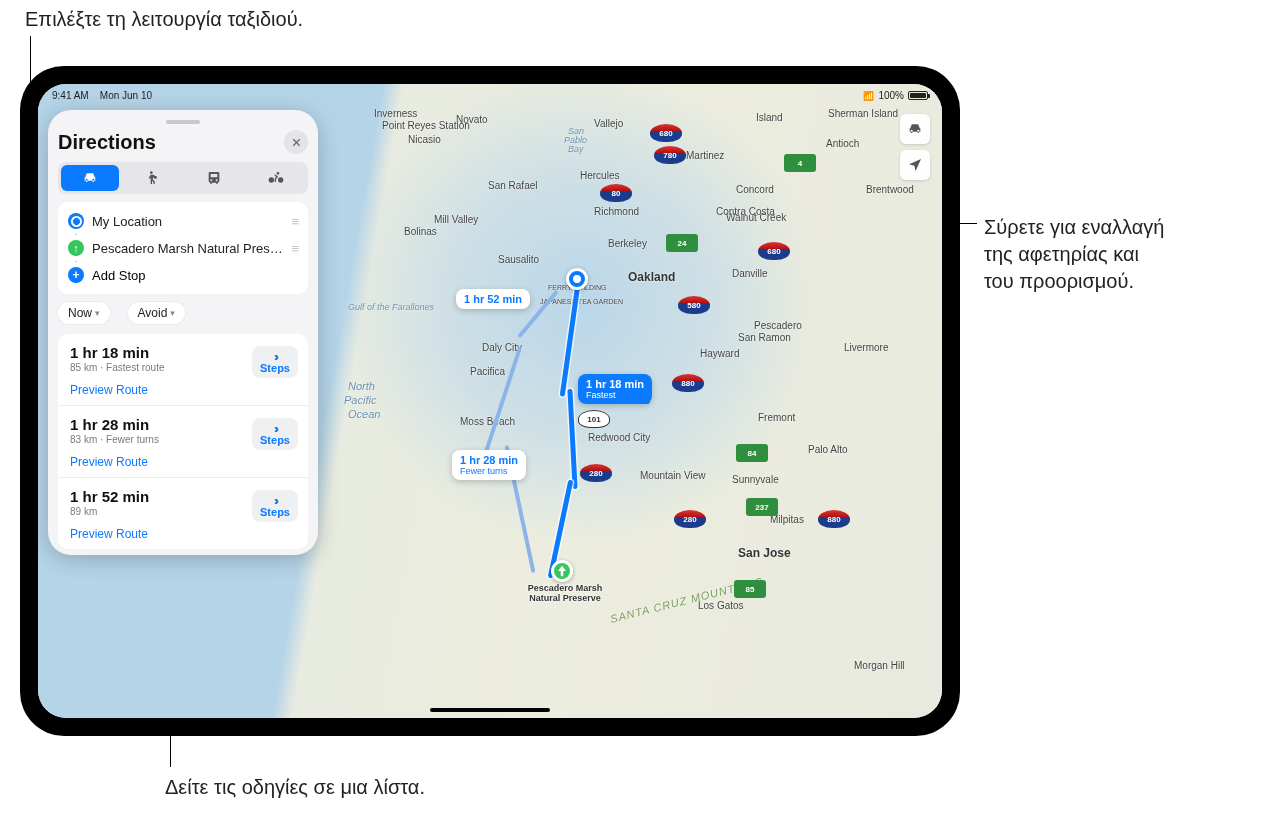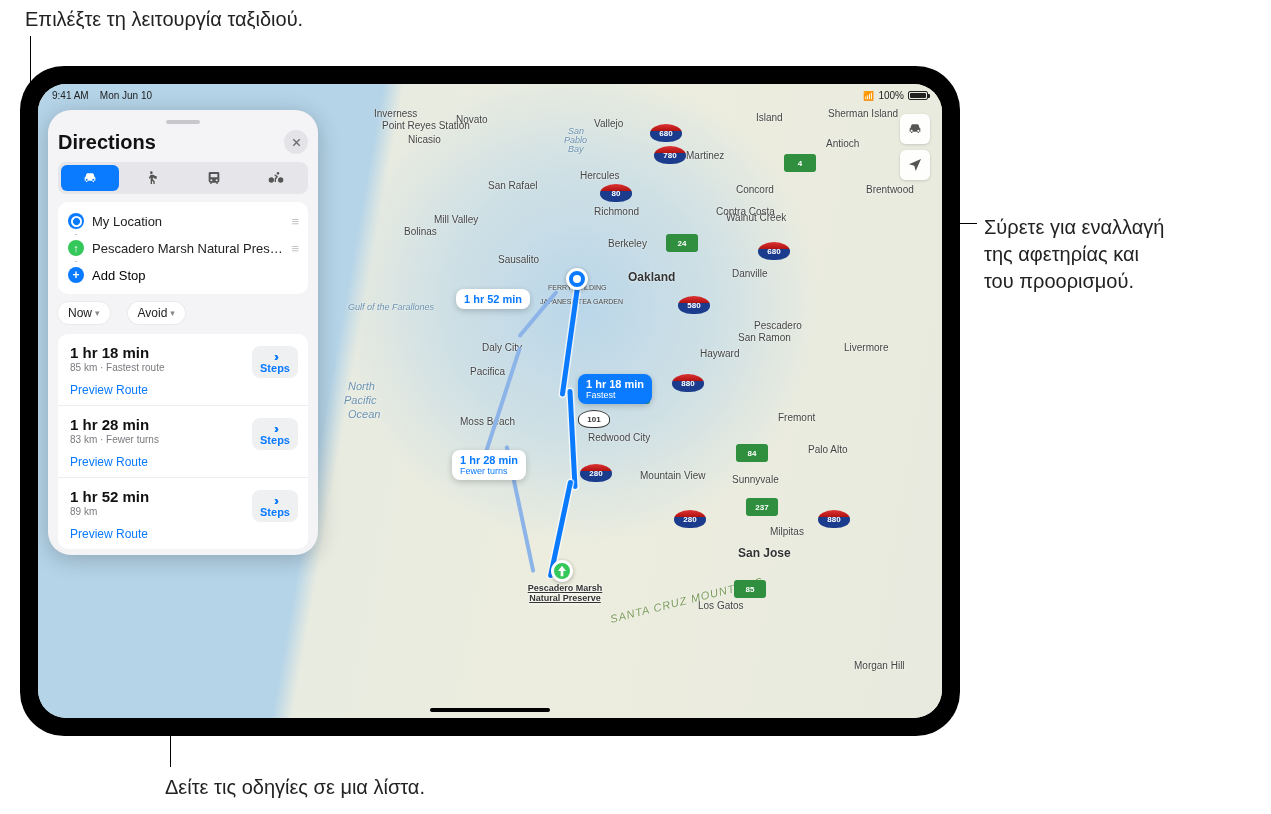--- a/index.html
+++ b/index.html
@@ -303,21 +303,20 @@
   .map-pin.end { background:#34c759; display:flex; align-items:center; justify-content:center; color:#fff;}
   .dest-label {
     position:absolute;
     font-size:9px;
     color:#333;
     font-weight:600;
     text-align:center;
     line-height:1.1;
     z-index:22;
     text-shadow: 0 0 3px #fff, 0 0 3px #fff;
-    text-decoration: underline;
   }
   svg.icon { width:16px; height:16px; }
 </style>
 </head>
 <body>
 
 <div class="callout" style="left:25px; top:6px;">Επιλέξτε τη λειτουργία ταξιδιού.</div>
 <div class="callout-line" style="left:30px; top:36px; width:1px; height:108px;"></div>
 <div class="callout-line" style="left:30px; top:143px; width:38px; height:1px;"></div>
 <div class="callout-dot" style="left:114px; top:250px;"></div>
@@ -366,21 +365,21 @@
         </svg>
     </div>
     <div class="dest-label" style="left:482px; top:500px; width:90px;">
       <span>Pescadero Marsh</span><br><span>Natural Preserve</span>
     </div>
 
     <div class="map-label bold" style="left:590px; top:186px;">Oakland</div>
     <div class="map-label" style="left:570px; top:154px;">Berkeley</div>
     <div class="map-label" style="left:556px; top:122px;">Richmond</div>
     <div class="map-label bold" style="left:700px; top:462px;">San Jose</div>
-    <div class="map-label" style="left:740px; top:328px;">Fremont</div>
+    <div class="map-label" style="left:720px; top:328px;">Fremont</div>
     <div class="map-label" style="left:662px; top:264px;">Hayward</div>
     <div class="map-label" style="left:694px; top:390px;">Sunnyvale</div>
     <div class="map-label" style="left:602px; top:386px;">Mountain View</div>
     <div class="map-label" style="left:770px; top:360px;">Palo Alto</div>
     <div class="map-label" style="left:550px; top:348px;">Redwood City</div>
     <div class="map-label" style="left:556px; top:306px;">San Mateo</div>
     <div class="map-label" style="left:444px; top:258px;">Daly City</div>
     <div class="map-label" style="left:432px; top:282px;">Pacifica</div>
     <div class="map-label" style="left:422px; top:332px;">Moss Beach</div>
     <div class="map-label" style="left:420px; top:378px;">Half Moon Bay</div>
@@ -393,21 +392,21 @@
     <div class="map-label" style="left:828px; top:100px;">Brentwood</div>
     <div class="map-label" style="left:806px; top:258px;">Livermore</div>
     <div class="map-label" style="left:716px; top:236px;">Pescadero</div>
     <div class="map-label" style="left:694px; top:184px;">Danville</div>
     <div class="map-label" style="left:700px; top:204px;margin-top:44px;">San Ramon</div>
     <div class="map-label" style="left:396px; top:130px;">Mill Valley</div>
     <div class="map-label" style="left:460px; top:170px;">Sausalito</div>
     <div class="map-label" style="left:542px; top:86px;">Hercules</div>
     <div class="map-label" style="left:648px; top:66px;">Martinez</div>
     <div class="map-label" style="left:660px; top:516px;">Los Gatos</div>
-    <div class="map-label" style="left:732px; top:442px;text-align:right;">Milpitas</div>
+    <div class="map-label" style="left:732px; top:430px;text-align:right;">Milpitas</div>
     <div class="map-label" style="left:816px; top:576px;">Morgan Hill</div>
     <div class="map-label" style="left:336px; top:24px;">Inverness</div>
     <div class="map-label" style="left:370px; top:50px;">Nicasio</div>
     <div class="map-label" style="left:344px; top:36px;">Point Reyes Station</div>
     <div class="map-label" style="left:366px; top:142px;">Bolinas</div>
     <div class="map-label" style="left:678px; top:122px;">Contra Costa</div>
     <div class="map-label" style="left:718px; top:28px;">Island</div>
     <div class="map-label" style="left:790px; top:24px; width:50px;">Sherman Island</div>
     <div class="map-label" style="font-size:7px; left:502px; top:214px;">JAPANESE TEA GARDEN</div>
     <div class="map-label" style="font-size:7px; left:510px; top:200px;">FERRY BUILDING</div>

